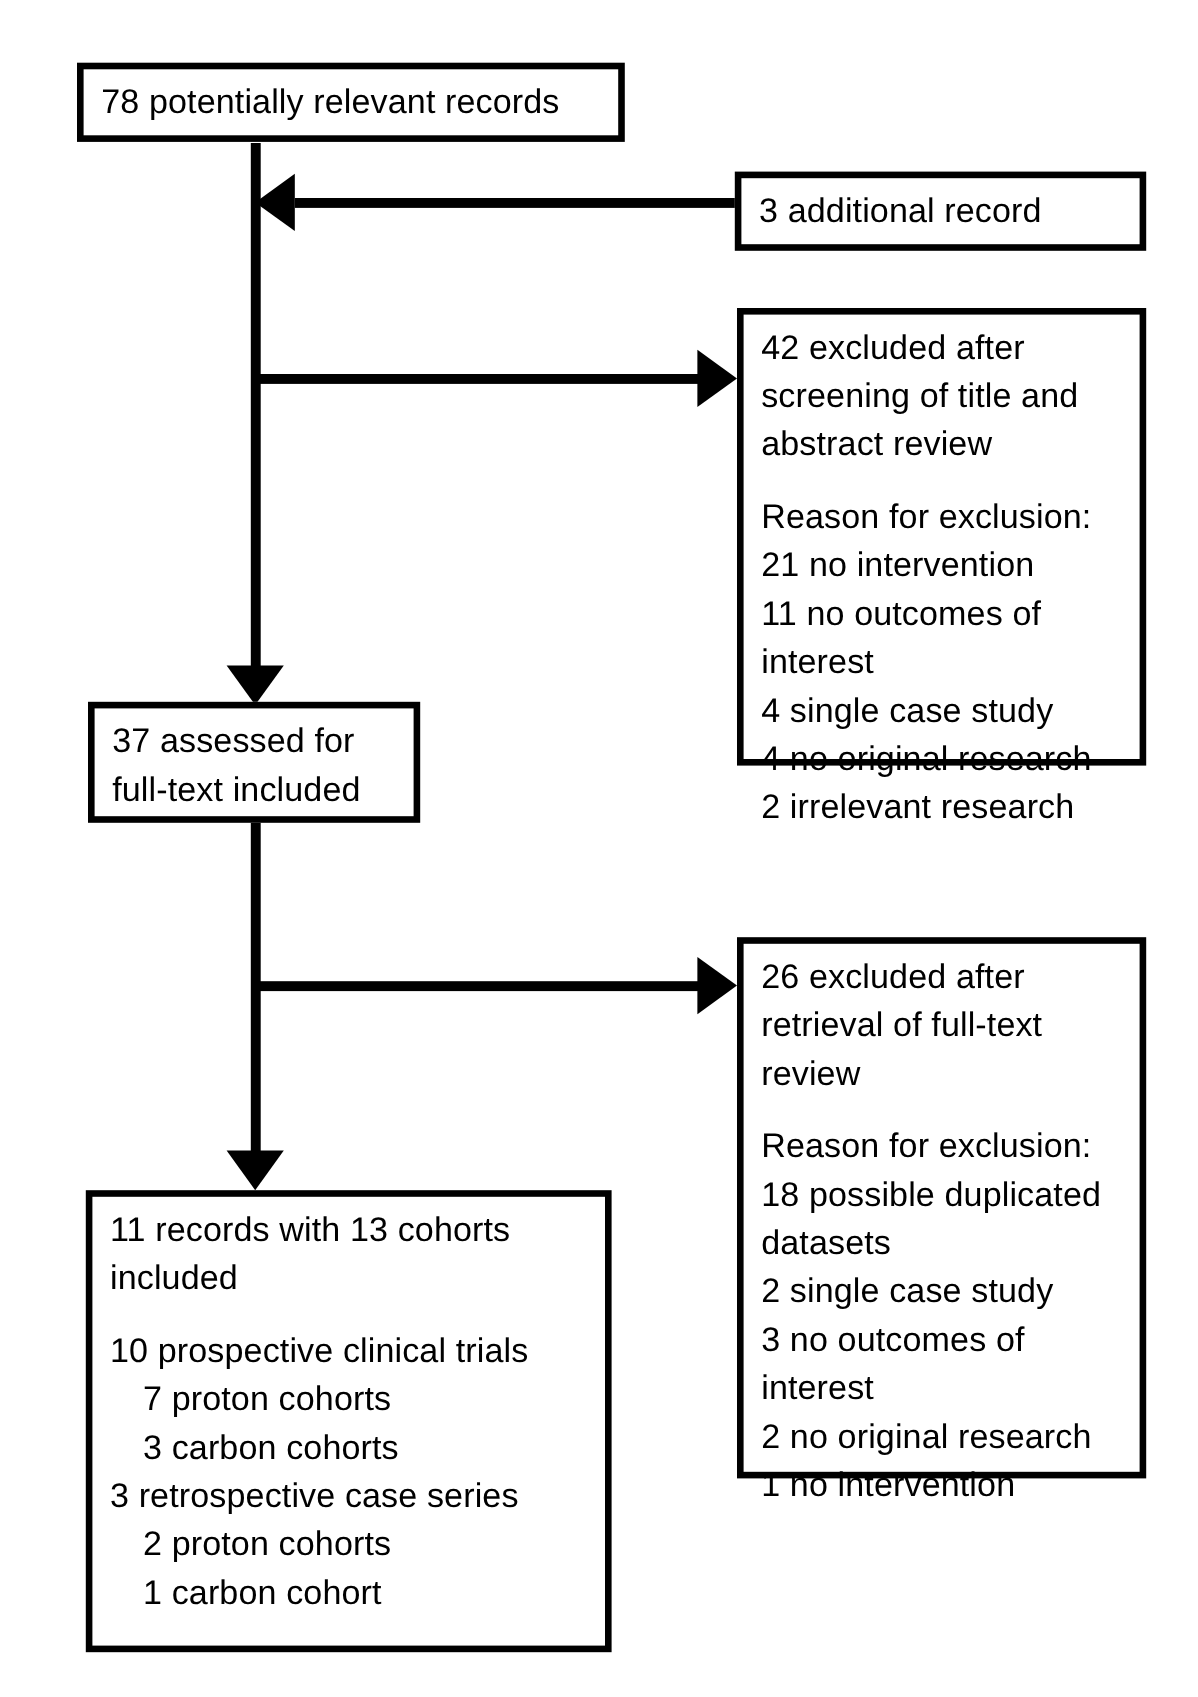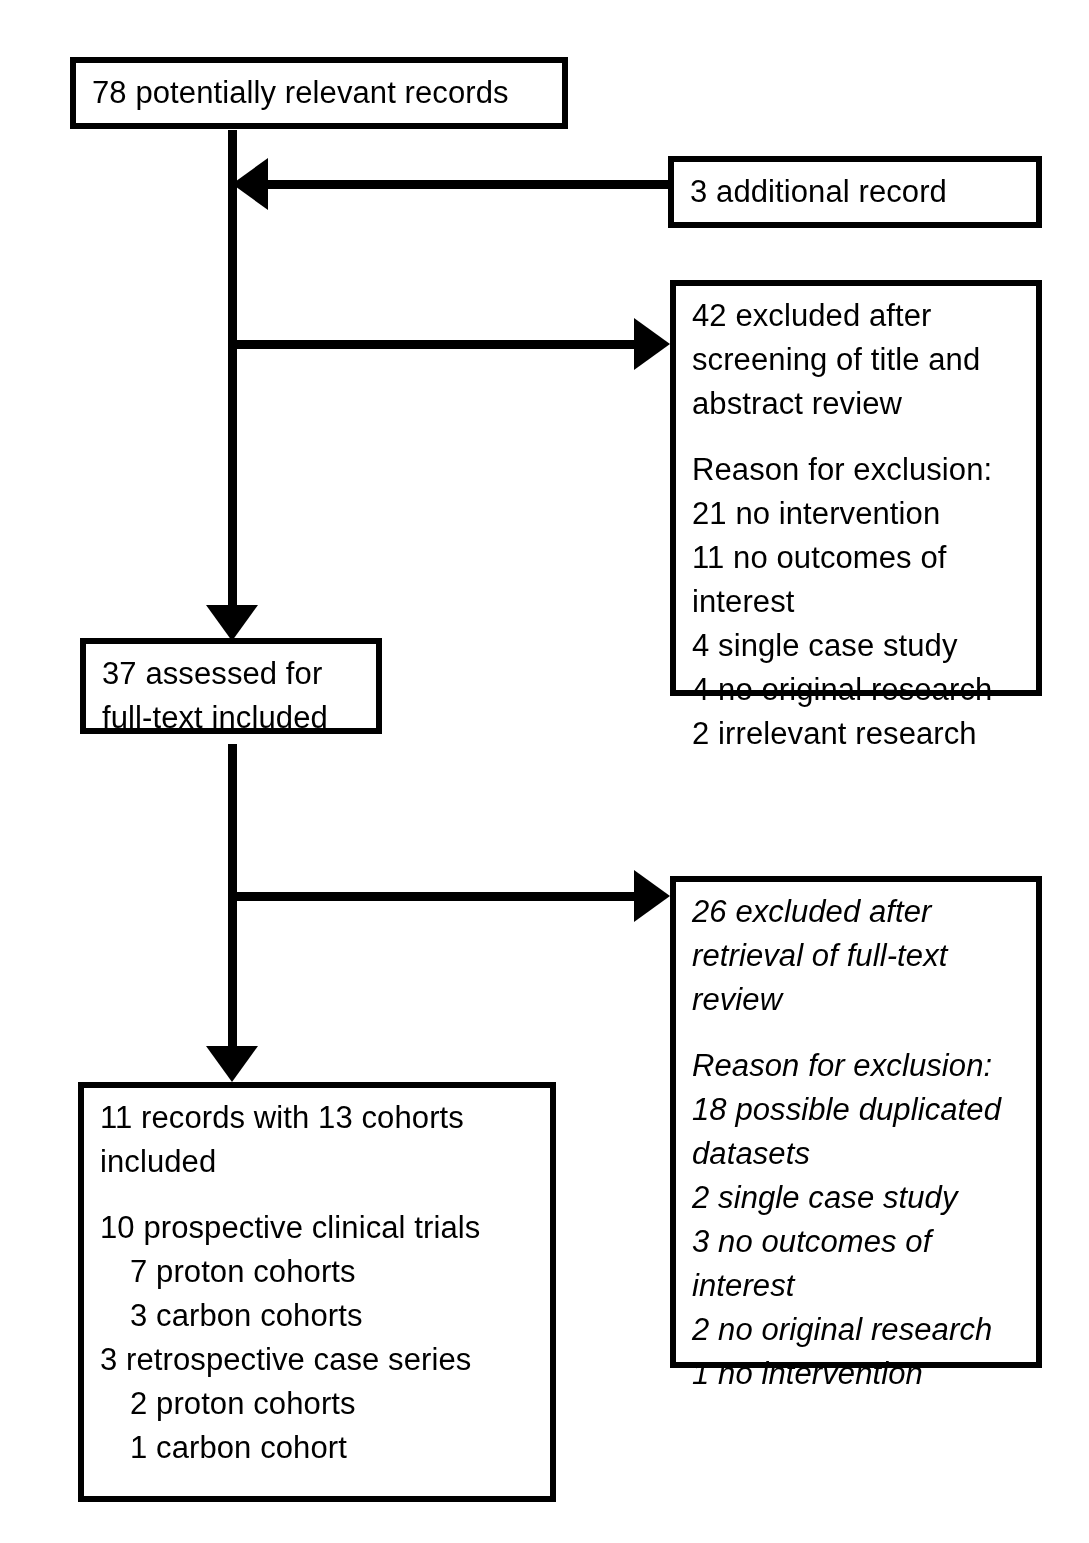--- a/index.html
+++ b/index.html
@@ -58,22 +58,22 @@
   .arrowhead.left {
     border-top: 26px solid transparent;
     border-bottom: 26px solid transparent;
     border-right: 36px solid #000000;
   }
 
   
   #box-identified   { left: 70px;  top: 24px;   width: 498px; margin-top: 33px;  }
   #box-additional   { left: 668px; top: 156px;  width: 374px;  }
   #box-excluded-screening { left: 670px; top: 280px; width: 372px; height: 416px; }
-  #box-assessed     { left: 80px;  top: 638px;  width: 302px;  height: 96px; }
-  #box-excluded-fulltext  { left: 670px; top: 876px; width: 372px; height: 492px; font-style: italic; }
+  #box-assessed     { left: 80px;  top: 638px;  width: 302px;  height: 110px; }
+  #box-excluded-fulltext  { left: 670px; top: 852px; width: 372px; height: 492px; }
   #box-included     { left: 78px;  top: 1082px; width: 478px;  height: 420px; }
 
   
   #spine-main { left: 228px; top: 130px; width: 9px; height: 481px; }
   #arrow-assessed-head { left: 206px; top: 605px; }
 
   #spine-lower { left: 228px; top: 744px; width: 9px; height: 306px; }
   #arrow-included-head { left: 206px; top: 1046px; }
 
   

